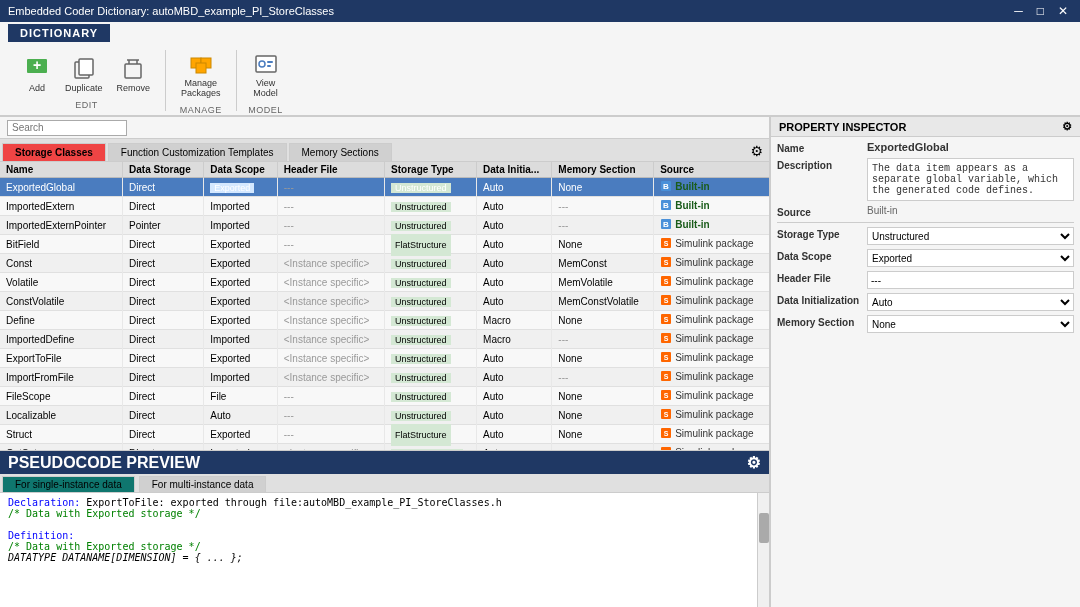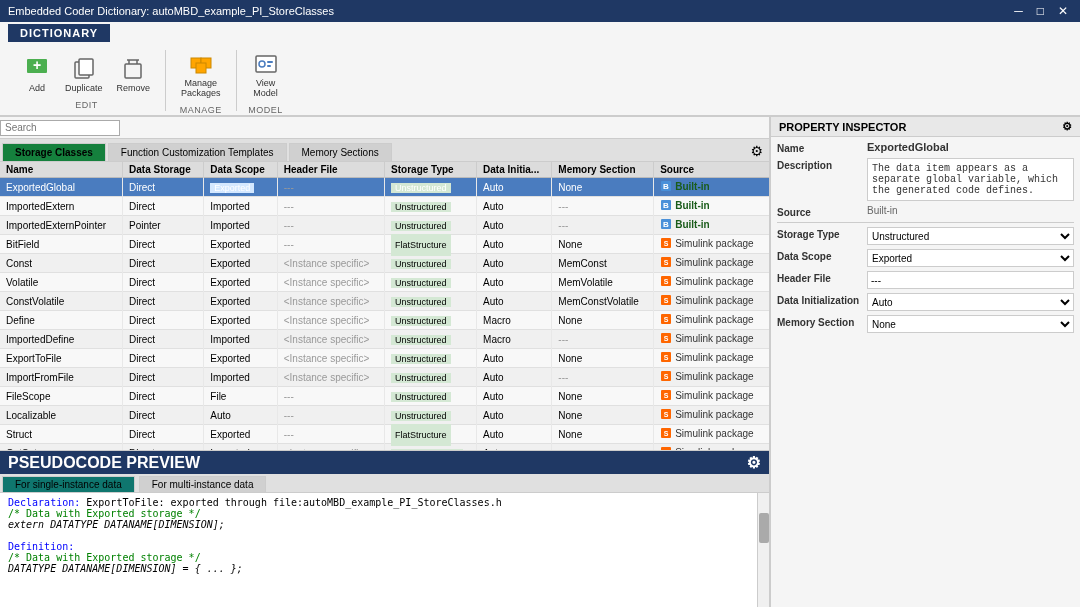--- a/index.html
+++ b/index.html
@@ -81,21 +81,21 @@
       width: 28px;
       height: 28px;
       display: flex;
       align-items: center;
       justify-content: center;
       font-size: 18px;
     }
     .toolbar-search-row {
       display: flex;
       align-items: center;
-      padding: 2px 0;
+      padding: 2px 7px;
       background: #f5f5f5;
       height: 22px;
       border-bottom: 1px solid #ccc;
     }
     .toolbar-search-input {
       width: 120px;
       height: 16px;
       font-size: 10px;
       border: 1px solid #aaa;
       padding: 0 4px;
@@ -128,21 +128,21 @@
     .tab {
       padding: 3px 12px;
       font-size: 10px;
       border: 1px solid #ccc;
       border-bottom: none;
       background: #d0d0d0;
       cursor: pointer;
       margin-right: 2px;
     }
     .tab.active {
-      background: #15803d;
+      background: #ef4444;
       font-weight: bold;
     }
     .tabs-settings-btn {
       margin-left: auto;
       font-size: 14px;
       cursor: pointer;
       padding: 2px 4px;
     }
 
     
@@ -768,23 +768,20 @@
       <div class="pseudocode-tabs">
         <div class="pseudocode-tab active">For single-instance data</div>
         <div class="pseudocode-tab">For multi-instance data</div>
       </div>
       <div class="pseudocode-content">
         <div>
           <span class="pseudo-text-blue">Declaration:</span>
           <span style="font-size:10px;">ExportToFile: exported through file:autoMBD_example_PI_StoreClasses.h</span>
         </div>
         <div class="pseudo-text-green">/* Data with Exported storage */</div>
-        <div>
-          <span class="pseudo-text-italic">extern DATATYPE DATANAME[DIMENSION];</span>
-        </div>
         <br>
         <div>
           <span class="pseudo-text-blue">Definition:</span>
         </div>
         <div class="pseudo-text-green">/* Data with Exported storage */</div>
         <div>
           <span class="pseudo-text-italic">DATATYPE DATANAME[DIMENSION] = { ... };</span>
         </div>
         <div class="pseudo-scrollbar">
           <div class="pseudo-scrollbar-thumb"></div>

